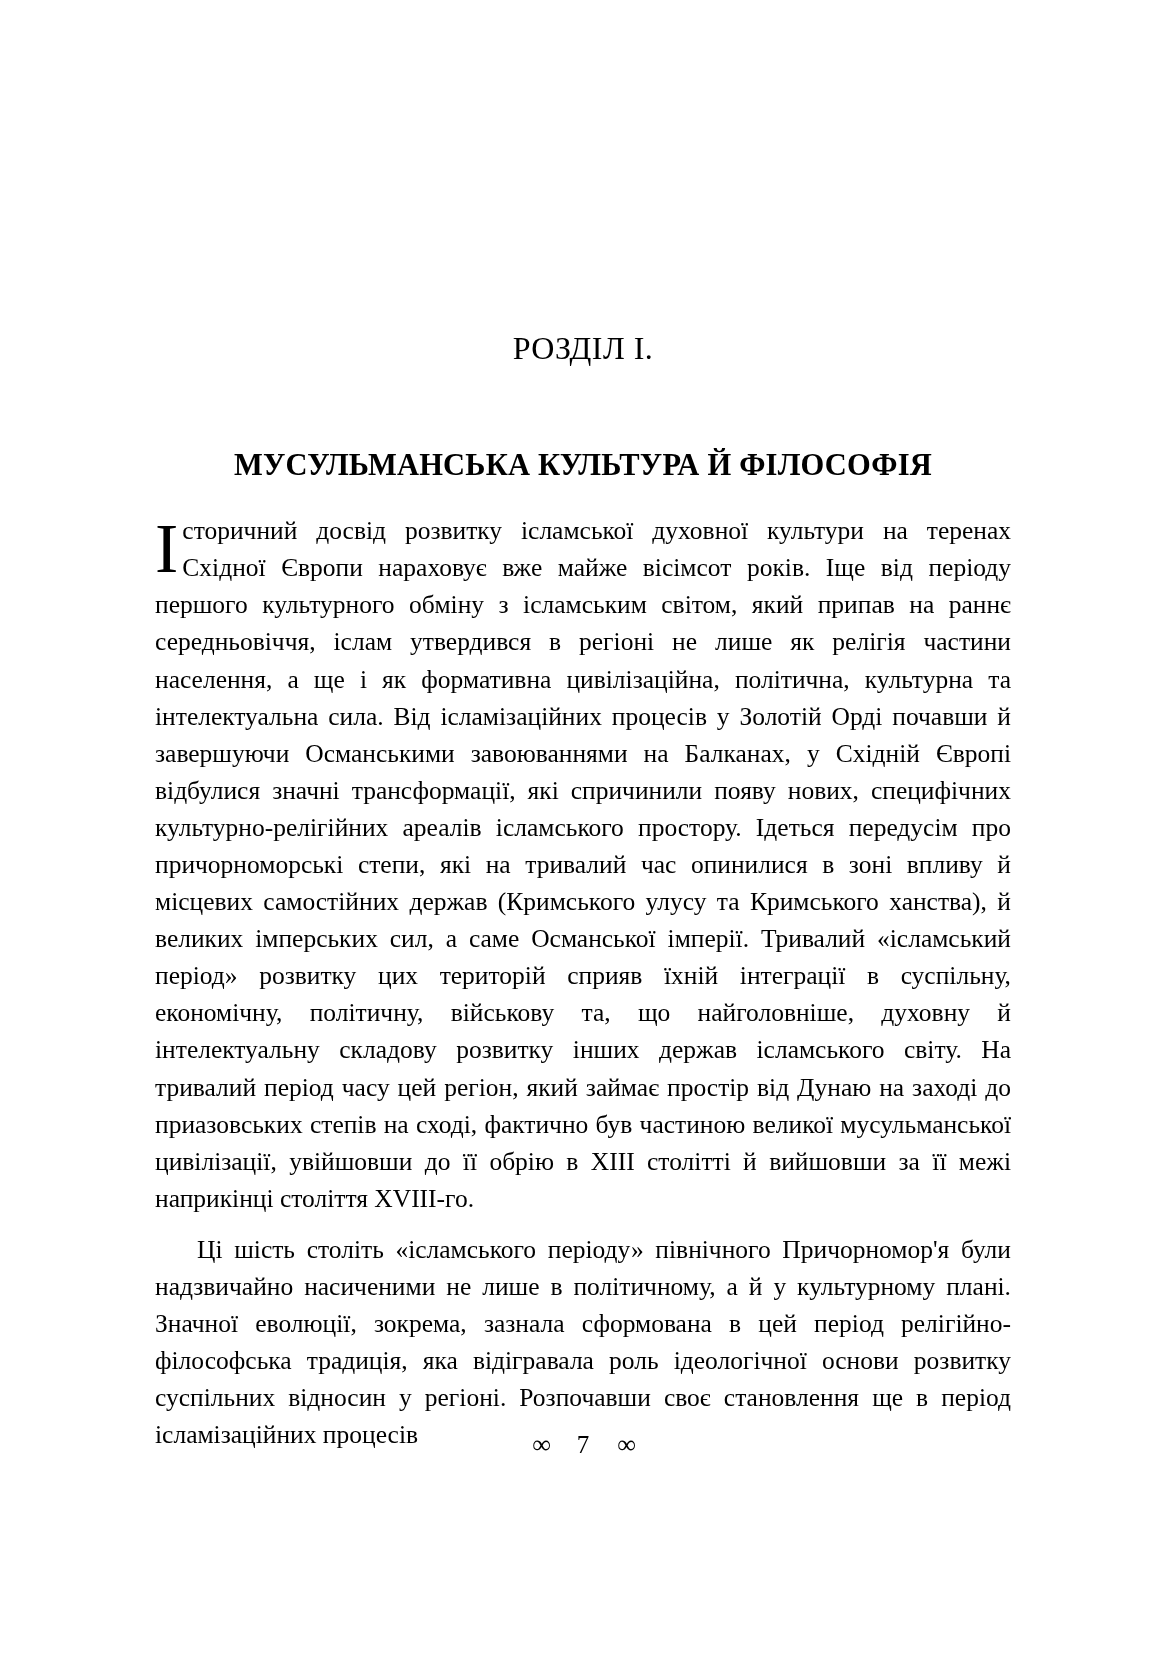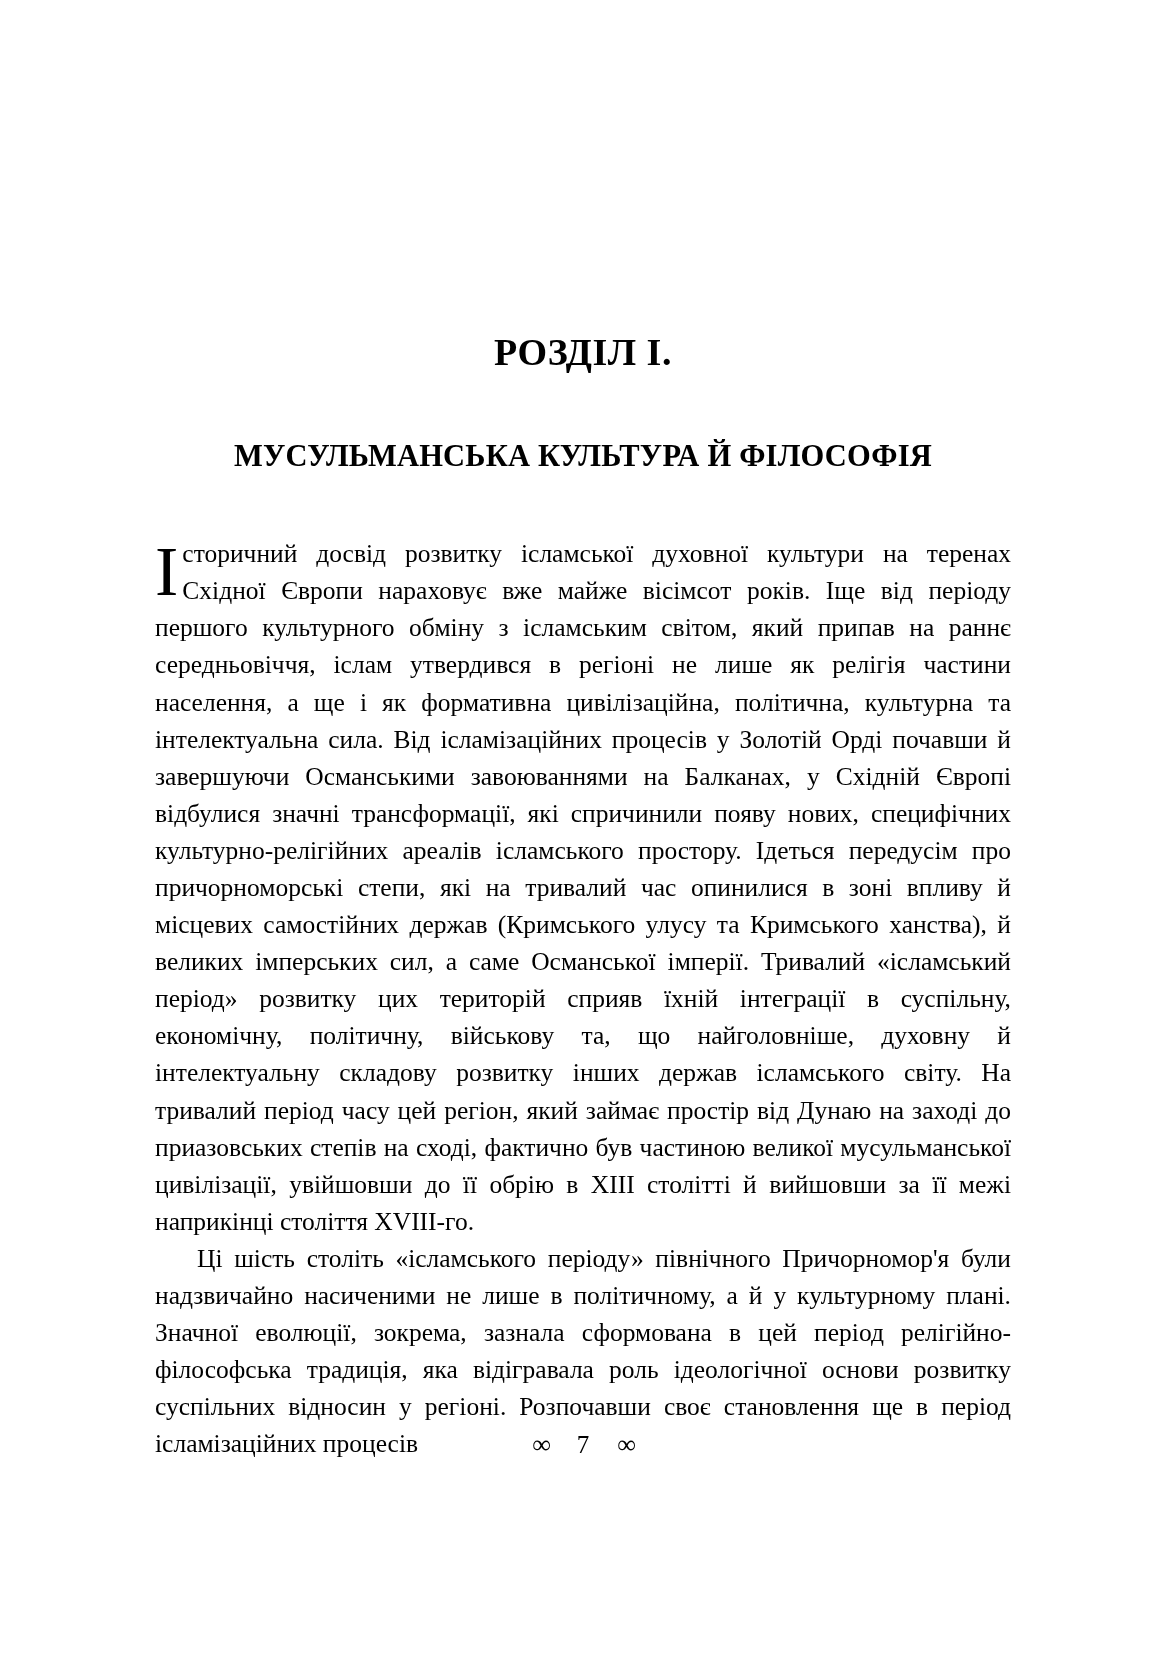--- a/index.html
+++ b/index.html
@@ -22,46 +22,47 @@
     box-sizing: border-box;
   }
   .content {
     position: absolute;
     left: 155px;
     top: 330px;
     width: 856px;
   }
   .chapter-label {
     text-align: center;
-    font-size: 38px;
+    font-size: 32px;
     letter-spacing: 0.5px;
-    margin: 0 0 60px 0;
-    font-weight: bold;
+    margin: 0 0 76px 0;
+    font-weight: normal;
   }
   .chapter-title {
     text-align: center;
     font-size: 30.5px;
     font-weight: bold;
     line-height: 1.48;
     letter-spacing: 0.2px;
-    margin: 0 0 56px 0;
+    margin: 0 0 24px 0;
   }
   .chapter-title .line {
     display: block;
   }
   .body-text {
     font-size: 25.5px;
     line-height: 1.455;
     text-align: justify;
     text-justify: inter-word;
     margin: 0;
     hyphens: manual;
   }
   .body-text.para-indent {
     text-indent: 42px;
+    margin-top: 14px;
   }
   .dropcap-para {
     position: relative;
   }
   .dropcap {
     float: left;
     font-size: 70px;
     line-height: 0.82;
     padding: 6px 4px 0 0;
     margin-top: 2px;

